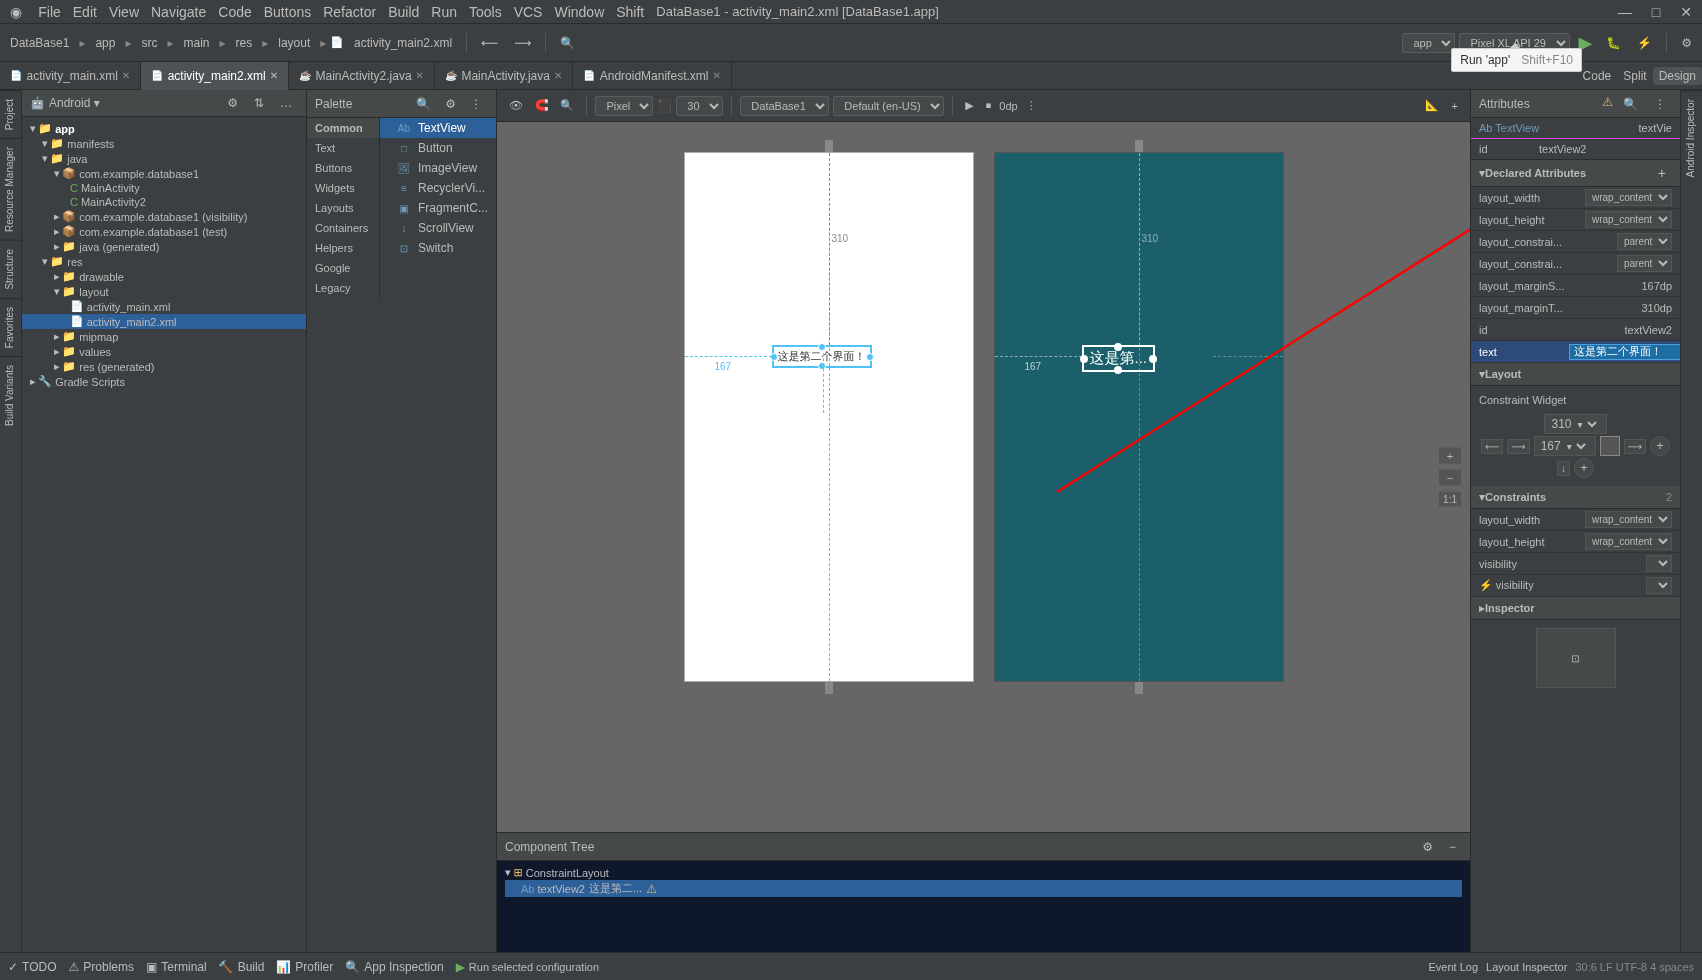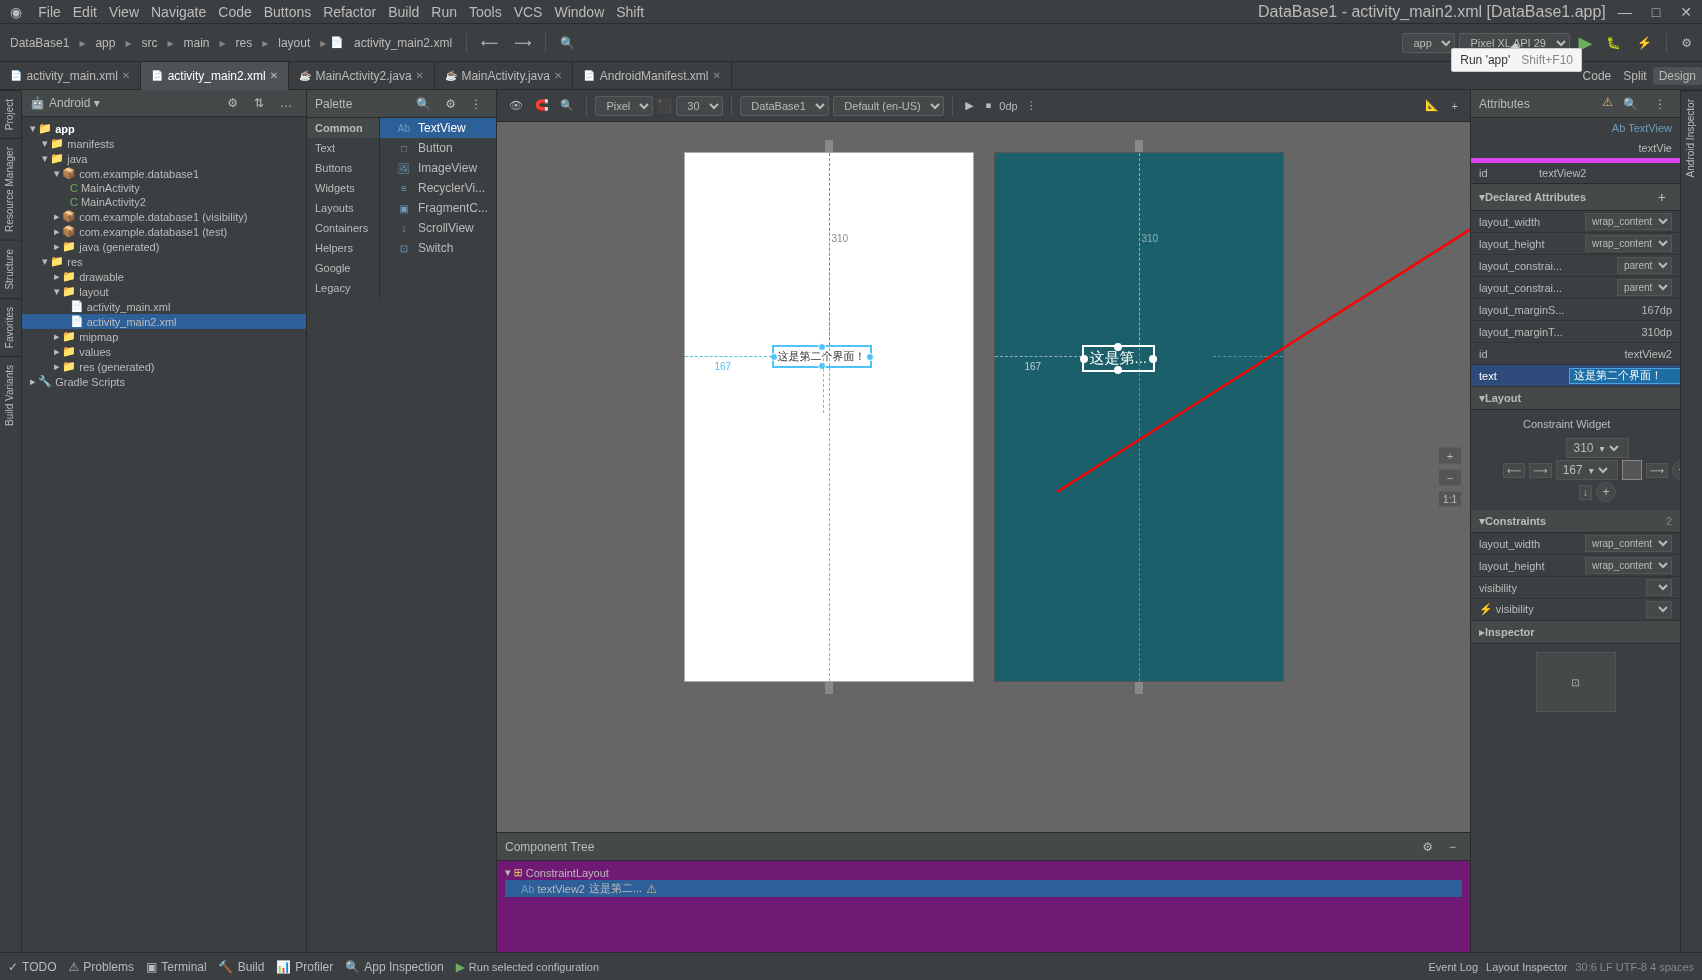--- a/index.html
+++ b/index.html
@@ -52,28 +52,28 @@
     .canvas-area { flex: 1; display: flex; flex-direction: column; overflow: hidden; }
     .canvas-toolbar { background: #3c3f41; height: 32px; display: flex; align-items: center; padding: 0 8px; border-bottom: 1px solid #2b2b2b; gap: 4px; }
     .canvas-toolbar-btn { background: transparent; border: none; color: #bbb; padding: 2px 4px; cursor: pointer; border-radius: 2px; font-size: 11px; }
     .canvas-main { flex: 1; background: #555; position: relative; overflow: hidden; display: flex; gap: 20px; align-items: flex-start; justify-content: center; padding: 20px; }
     
     
     .phone-preview { background: #fff; width: 290px; height: 520px; position: relative; border: 2px solid #888; }
     .phone-preview-dark { background: #1a5f6a; width: 290px; height: 520px; position: relative; border: 2px solid #888; }
     
     
-    .component-tree-panel { height: 120px; background: #701a75; border-top: 1px solid #2b2b2b; display: flex; flex-direction: column; }
+    .component-tree-panel { height: 120px; background: #0f172a; border-top: 1px solid #2b2b2b; display: flex; flex-direction: column; }
     .component-tree-header { background: #45494a; padding: 4px 8px; font-size: 11px; color: #bbb; display: flex; align-items: center; justify-content: space-between; border-bottom: 1px solid #2b2b2b; height: 28px; }
     .component-tree-content { overflow-y: auto; flex: 1; padding: 4px 8px; }
 
     
     .attributes-panel { width: 210px; background: #3c3f41; border-left: 1px solid #2b2b2b; display: flex; flex-direction: column; overflow-y: auto; }
     .attributes-header { background: #45494a; padding: 4px 8px; font-size: 11px; color: #bbb; display: flex; align-items: center; justify-content: space-between; border-bottom: 1px solid #2b2b2b; height: 28px; }
-    .attr-search { display: flex; align-items: flex-end; padding: 4px 8px; border-bottom: 5px solid #d946ef; gap: 4px; flex-direction: column; }
+    .attr-search { display: flex; align-items: flex-start; padding: 4px 8px; border-bottom: 1px solid #d946ef; gap: 4px; }
     .attr-id-row { display: flex; align-items: center; padding: 4px 8px; border-bottom: 1px solid #2b2b2b; }
     .attr-id-label { color: #bbb; font-size: 11px; width: 60px; }
     .attr-id-value { color: #bbb; font-size: 11px; flex: 1; }
     .attr-section { padding: 0; }
     .attr-section-header { display: flex; align-items: center; padding: 4px 8px; background: #45494a; border-bottom: 1px solid #2b2b2b; cursor: pointer; }
     .attr-section-title { font-size: 11px; color: #bbb; font-weight: bold; flex: 1; }
     .attr-row { display: flex; align-items: center; padding: 2px 8px; border-bottom: 1px solid #333; min-height: 22px; }
     .attr-row.highlighted { background: #2d4a7a; }
     .attr-key { color: #bbb; font-size: 11px; width: 90px; flex-shrink: 0; overflow: hidden; text-overflow: ellipsis; white-space: nowrap; }
     .attr-value { color: #bbb; font-size: 11px; flex: 1; text-align: right; overflow: hidden; text-overflow: ellipsis; white-space: nowrap; }
@@ -113,21 +113,21 @@
     <span>Navigate</span>
     <span>Code</span>
     <span>Buttons</span>
     <span>Refactor</span>
     <span>Build</span>
     <span>Run</span>
     <span>Tools</span>
     <span>VCS</span>
     <span>Window</span>
     <span>Shift</span>
-    <span style="flex:1; text-align:right; font-size:16px; color:#bbb;">DataBase1 - activity_main2.xml [DataBase1.app]</span>
+    <span style="flex:1; text-align:left; font-size:13px; color:#bbb;">DataBase1 - activity_main2.xml [DataBase1.app]</span>
     <span style="margin-left:auto;">—</span>
     <span style="margin:0 8px;">□</span>
     <span>✕</span>
   </div>
 
   <div class="toolbar">
     <button class="toolbar-btn">DataBase1</button>
     <span style="color:#888;">▸</span>
     <button class="toolbar-btn">app</button>
     <span style="color:#888;">▸</span>
@@ -628,21 +628,21 @@
           <span class="attr-key" style="color:#fff;">text</span>
           <input type="text" class="attr-value-edit" value="这是第二个界面！" style="background: rgb(30, 109, 163); color: rgb(255, 255, 255); border: 1px solid rgb(77, 157, 224); font-size: 11px; padding: 1px 4px;">
         </div>
       </div>
 
       <div class="attr-section">
         <div class="attr-section-header">
           <span>▾</span>
           <span class="attr-section-title">Layout</span>
         </div>
-        <div style="padding:8px;margin-left:44px;">
+        <div style="padding:8px;">
           <div style="font-size:11px; color:#bbb; margin-bottom:8px;">Constraint Widget</div>
 
           <div style="display:flex; flex-direction:column; align-items:center; gap:2px;">
 
             <div style="display:flex; align-items:center; gap:4px;">
               <div style="background:#45494a; border:1px solid #555; padding:2px 6px; font-size:11px; color:#bbb; display:flex; align-items:center; gap:2px;">
                 <span>310</span>
                 <select style="background:transparent;border:none;color:#bbb;font-size:10px;"><option>▾</option></select>
               </div>
             </div>

